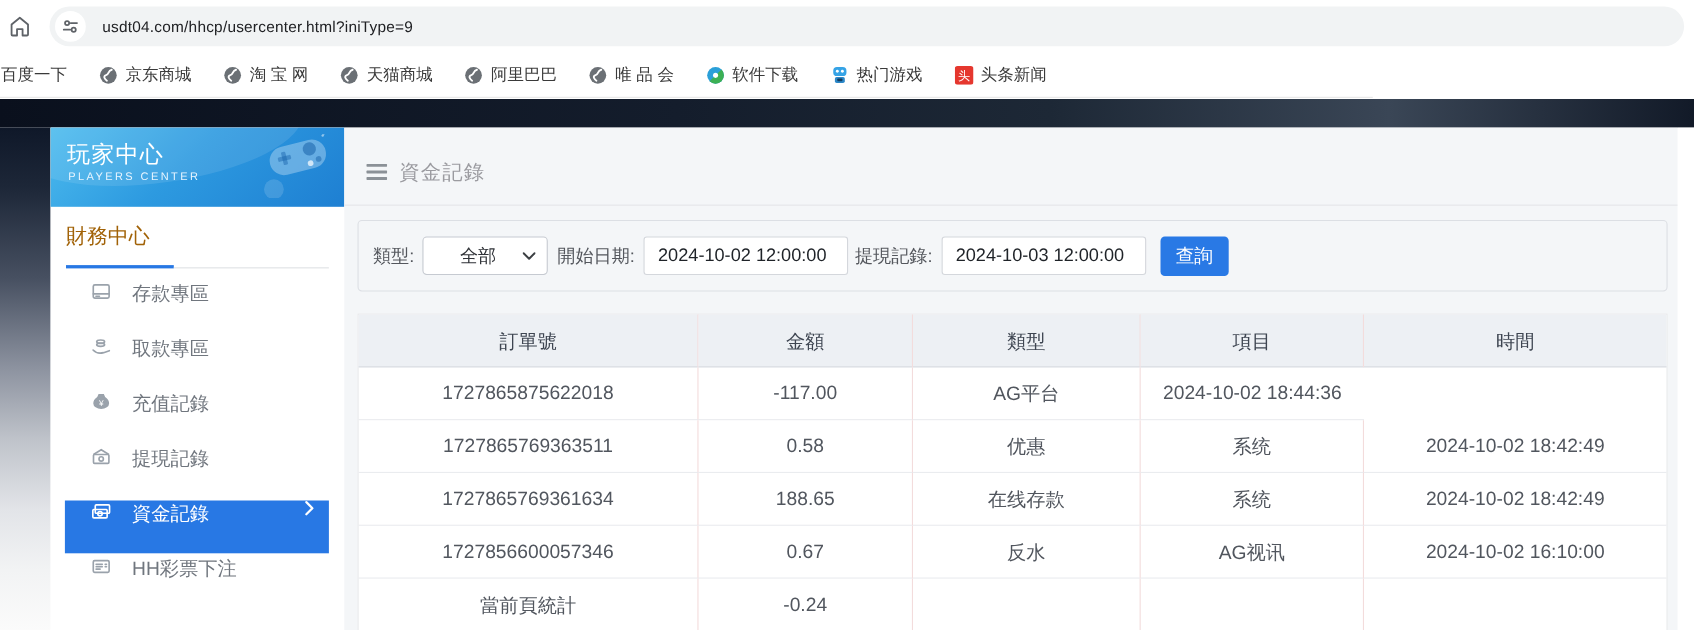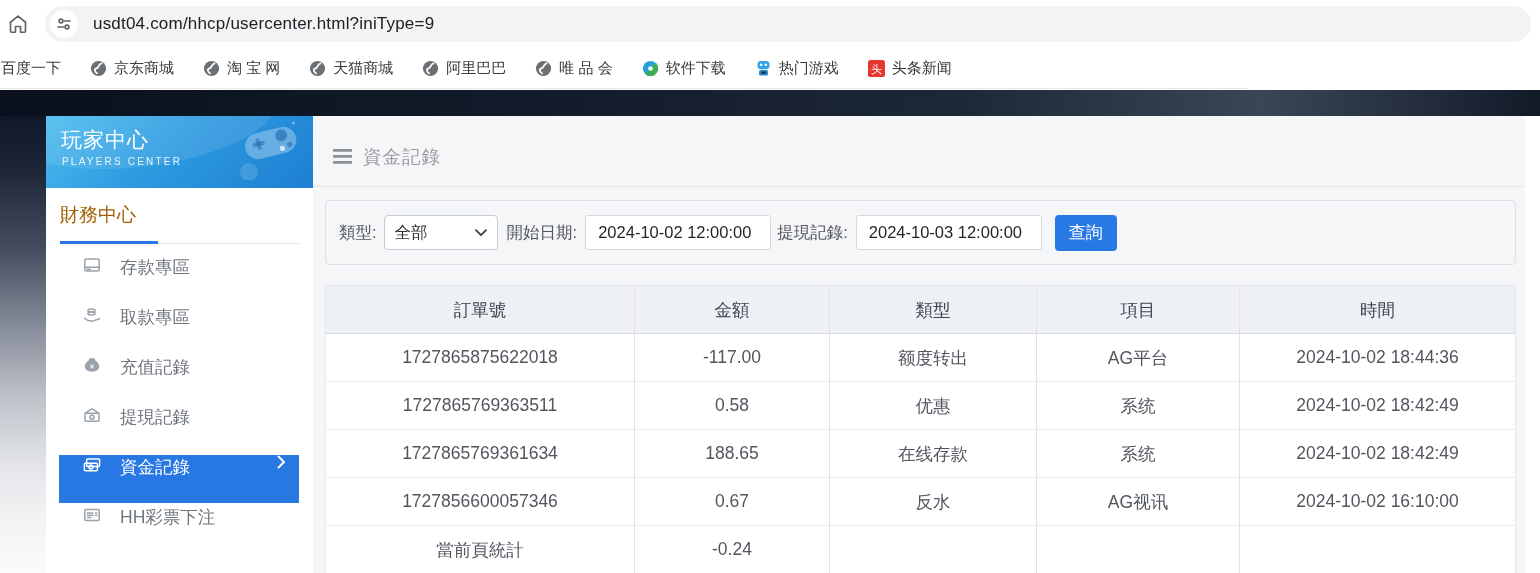--- a/index.html
+++ b/index.html
@@ -5,21 +5,21 @@
   html,body{margin:0;padding:0;background:#fff;}
   body{width:1540px;height:573px;overflow:hidden;font-family:"Liberation Sans","DejaVu Sans",sans-serif;}
   .screen{position:relative;width:1540px;height:573px;background:#fff;overflow:hidden;}
 
   
   .browser-bar{position:absolute;top:0;left:0;width:1540px;height:48px;background:#fff;}
   .home-btn{position:absolute;left:7px;top:13px;width:22px;height:22px;cursor:pointer;}
   .omnibox{position:absolute;left:45px;top:6px;width:1486px;height:36px;border-radius:18px;background:#f1f3f4;
            display:flex;align-items:center;padding-left:5px;box-sizing:border-box;}
   .tune-circle{width:28px;height:28px;border-radius:50%;background:#fff;display:flex;align-items:center;justify-content:center;flex:0 0 auto;}
-  .url-text{margin-left:15px;font-size:17px;color:#202124;letter-spacing:.2px;white-space:nowrap;}
+  .url-text{margin-left:15px;font-size:14px;color:#202124;letter-spacing:.2px;white-space:nowrap;}
 
   .bookmarks-bar{position:absolute;top:48px;left:0;width:1248px;height:41px;background:#fff;border-bottom:1px solid #e7e7e7;
                  display:flex;align-items:center;gap:29px;padding-left:1px;box-sizing:border-box;overflow:hidden;}
   .bm-item{display:flex;align-items:center;gap:7px;font-size:15px;color:#3a3a3a;cursor:pointer;white-space:nowrap;flex:0 0 auto;}
   .bm-icon{width:17px;height:17px;display:inline-flex;}
 
   
   .dark-band{position:absolute;top:90px;left:0;width:1540px;height:26px;
              background:linear-gradient(90deg,#0a101d 0%,#141d2c 40%,#1d2836 62%,#3a4656 82%,#121a28 100%);}
   .left-strip{position:absolute;top:116px;left:0;width:46px;height:457px;
@@ -51,21 +51,21 @@
   
   .content{position:absolute;left:313px;top:116px;width:1212px;height:457px;background:#f4f6f8;}
   .content-header{height:71px;border-bottom:1px solid #e4e6e9;display:flex;align-items:center;padding-left:20px;padding-top:10px;box-sizing:border-box;}
   .hamburger{margin-right:11px;display:inline-flex;}
   .page-title{font-size:18.5px;color:#9b9ba0;letter-spacing:1px;}
 
   .filterbox{position:absolute;left:12px;top:84px;width:1191px;height:65px;border:1px solid #dcdfe4;border-radius:4px;
              display:flex;align-items:center;padding-left:13px;box-sizing:border-box;}
   .f-label{font-size:16.5px;color:#54575d;white-space:nowrap;}
   .select-box{margin-left:7px;width:114px;height:35px;border:1px solid #c6cad1;border-radius:4px;background:#fff;
-              display:flex;align-items:center;padding:0 10px;box-sizing:border-box;cursor:pointer;}
+              display:flex;align-items:center;padding:0 10px;box-sizing:border-box;cursor:pointer;text-align:center;}
   .select-box .val{font-size:16.5px;color:#2f3237;flex:1;}
   .lbl-start{margin-left:9px;} .lbl-end{margin-left:6px;}
   .date-input{margin-left:8px;width:186px;height:35px;border:1px solid #d4d7dc;border-radius:3px;background:#fff;
               font-size:16.5px;color:#1f2328;padding:0 12px;box-sizing:border-box;font-family:"Liberation Sans","DejaVu Sans",sans-serif;}
   .btn-query{margin-left:13px;width:62px;height:36px;background:#2979e5;color:#fff;border:none;border-radius:4px;
              font-size:17px;display:flex;align-items:center;justify-content:center;cursor:pointer;
              font-family:"Liberation Sans","DejaVu Sans",sans-serif;}
 
   .ftable{position:absolute;left:12px;top:169px;width:1191px;background:#fff;border:1px solid #e6e8ea;box-sizing:border-box;}
   .trow{display:grid;grid-template-columns:309px 195px 207px 203px 275px;}
@@ -315,21 +315,20 @@
         <div class="trow thead">
           <div class="tcell">訂單號</div>
           <div class="tcell">金額</div>
           <div class="tcell">類型</div>
           <div class="tcell">項目</div>
           <div class="tcell">時間</div>
         </div>
         <div class="trow">
           <div class="tcell">1727865875622018</div>
           <div class="tcell">-117.00</div>
-          <div class="tcell">额度转出</div>
           <div class="tcell">AG平台</div>
           <div class="tcell">2024-10-02 18:44:36</div>
         </div>
         <div class="trow">
           <div class="tcell">1727865769363511</div>
           <div class="tcell">0.58</div>
           <div class="tcell">优惠</div>
           <div class="tcell">系统</div>
           <div class="tcell">2024-10-02 18:42:49</div>
         </div>

